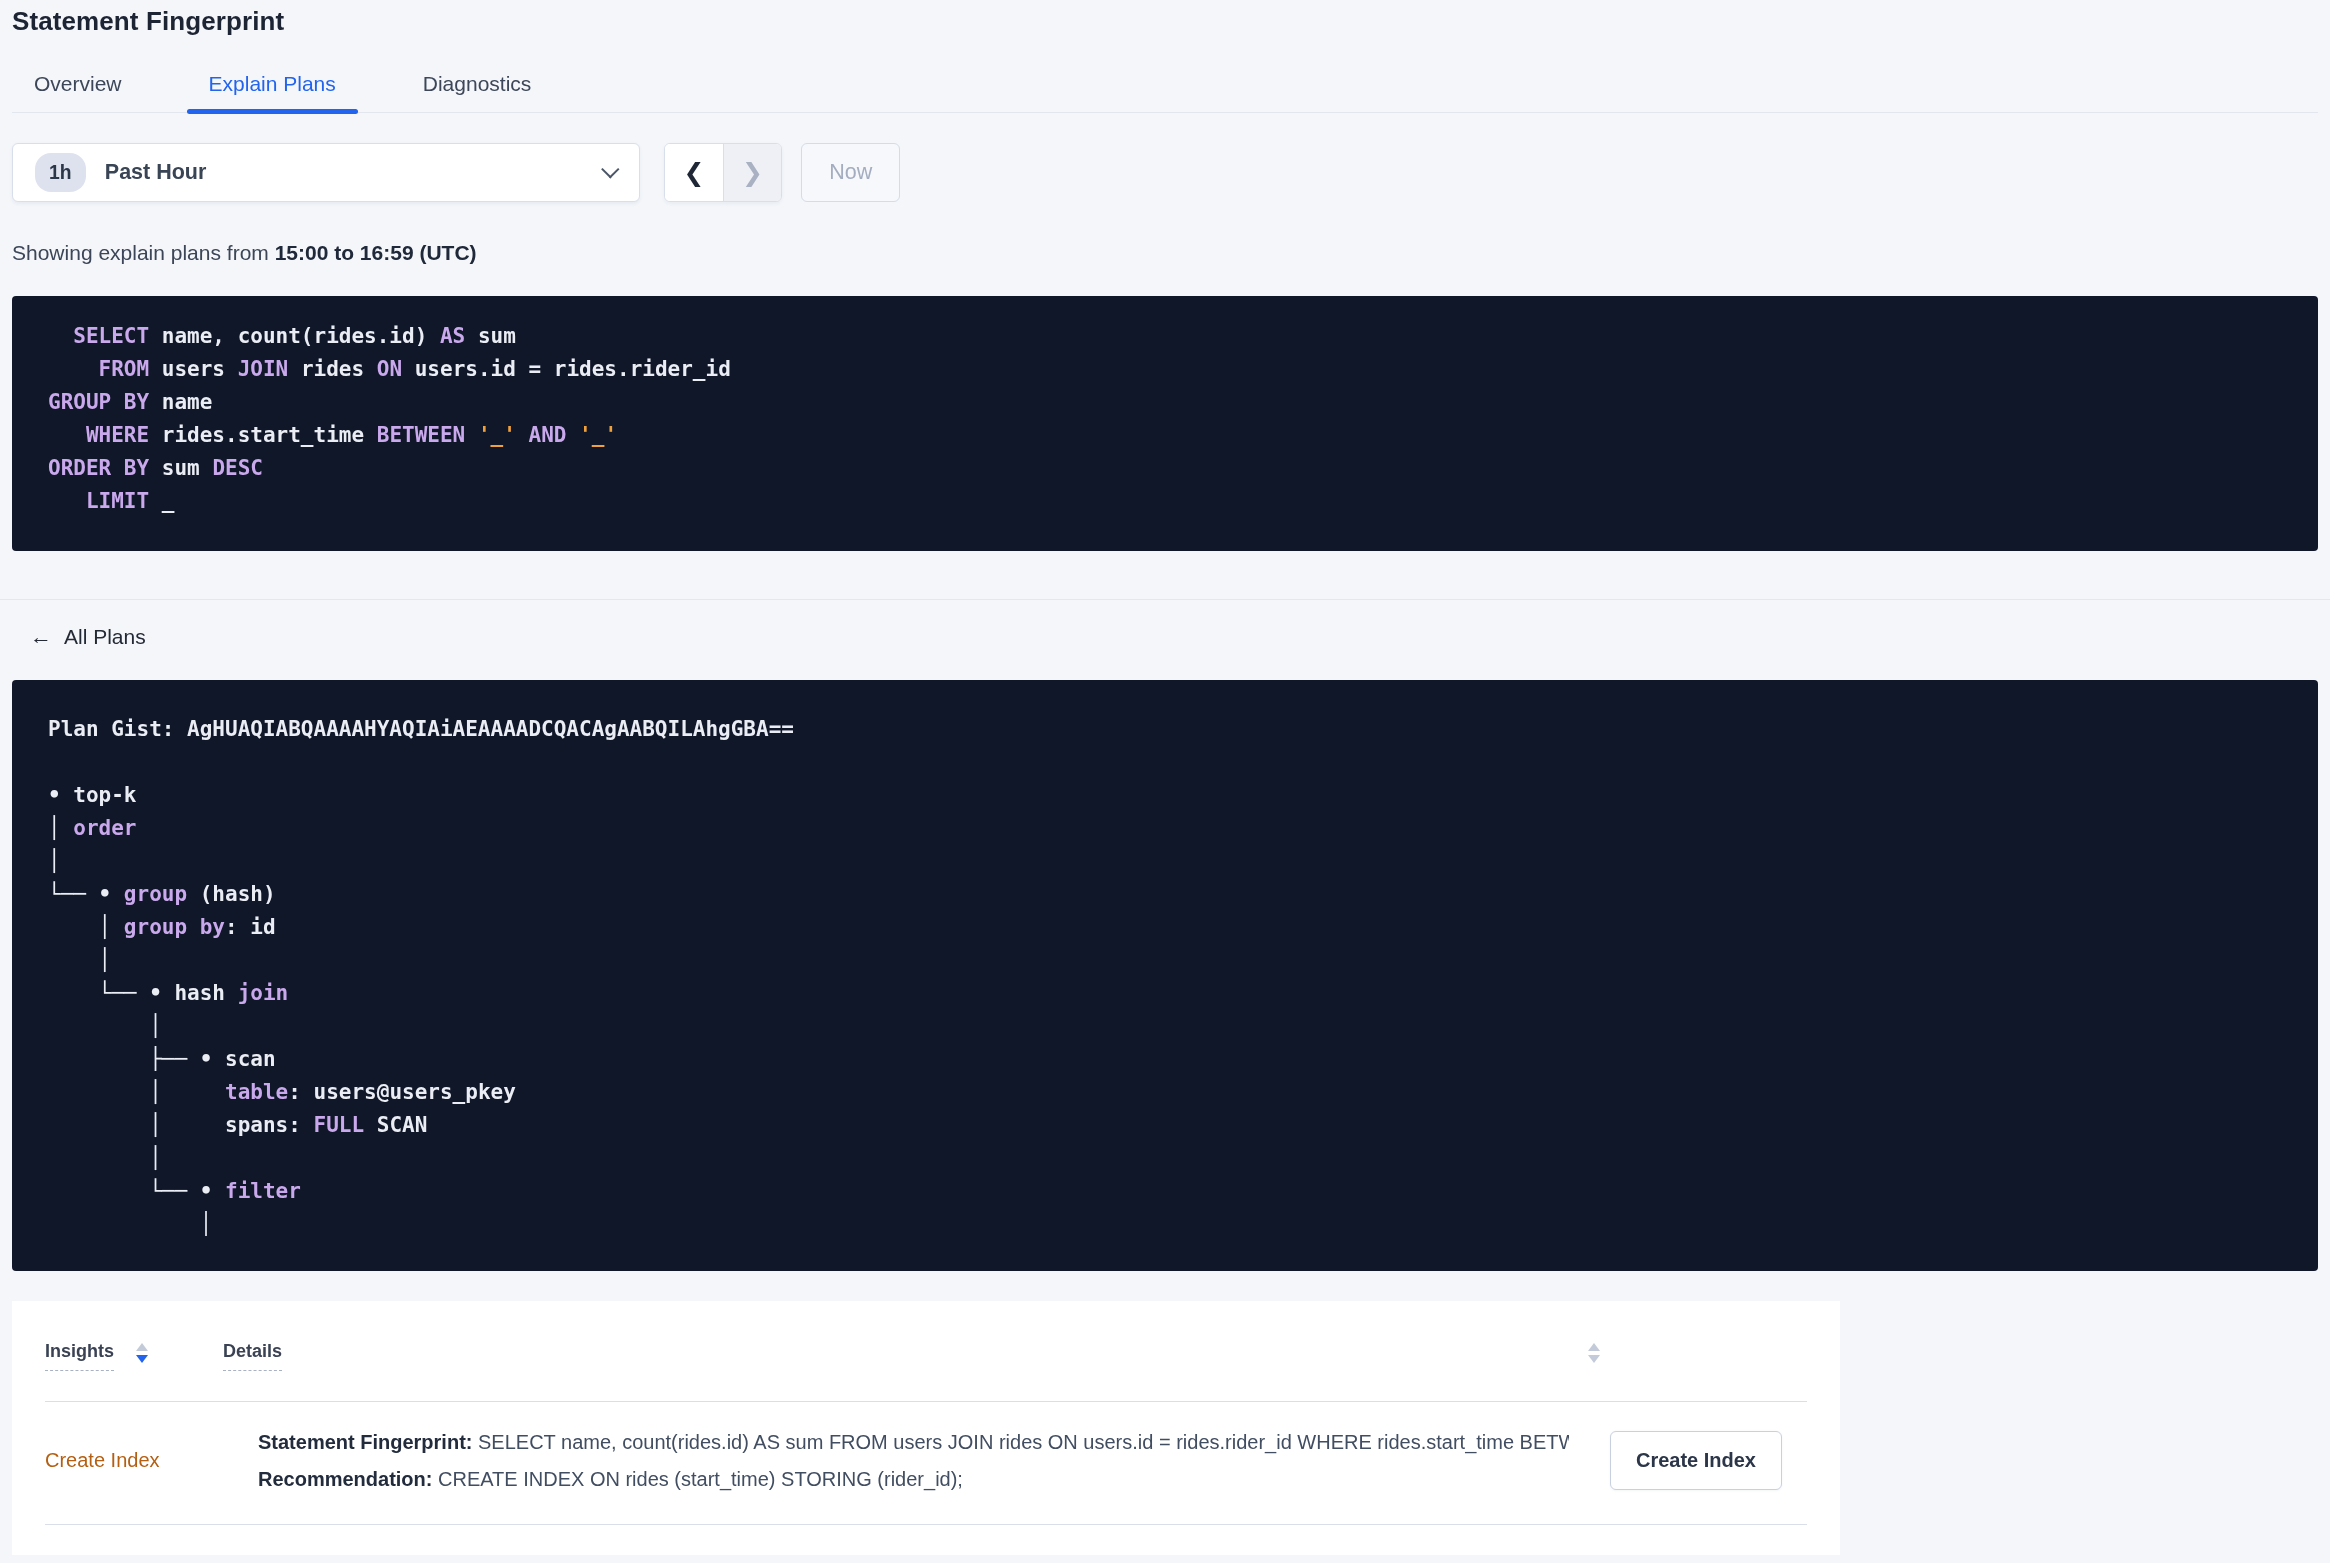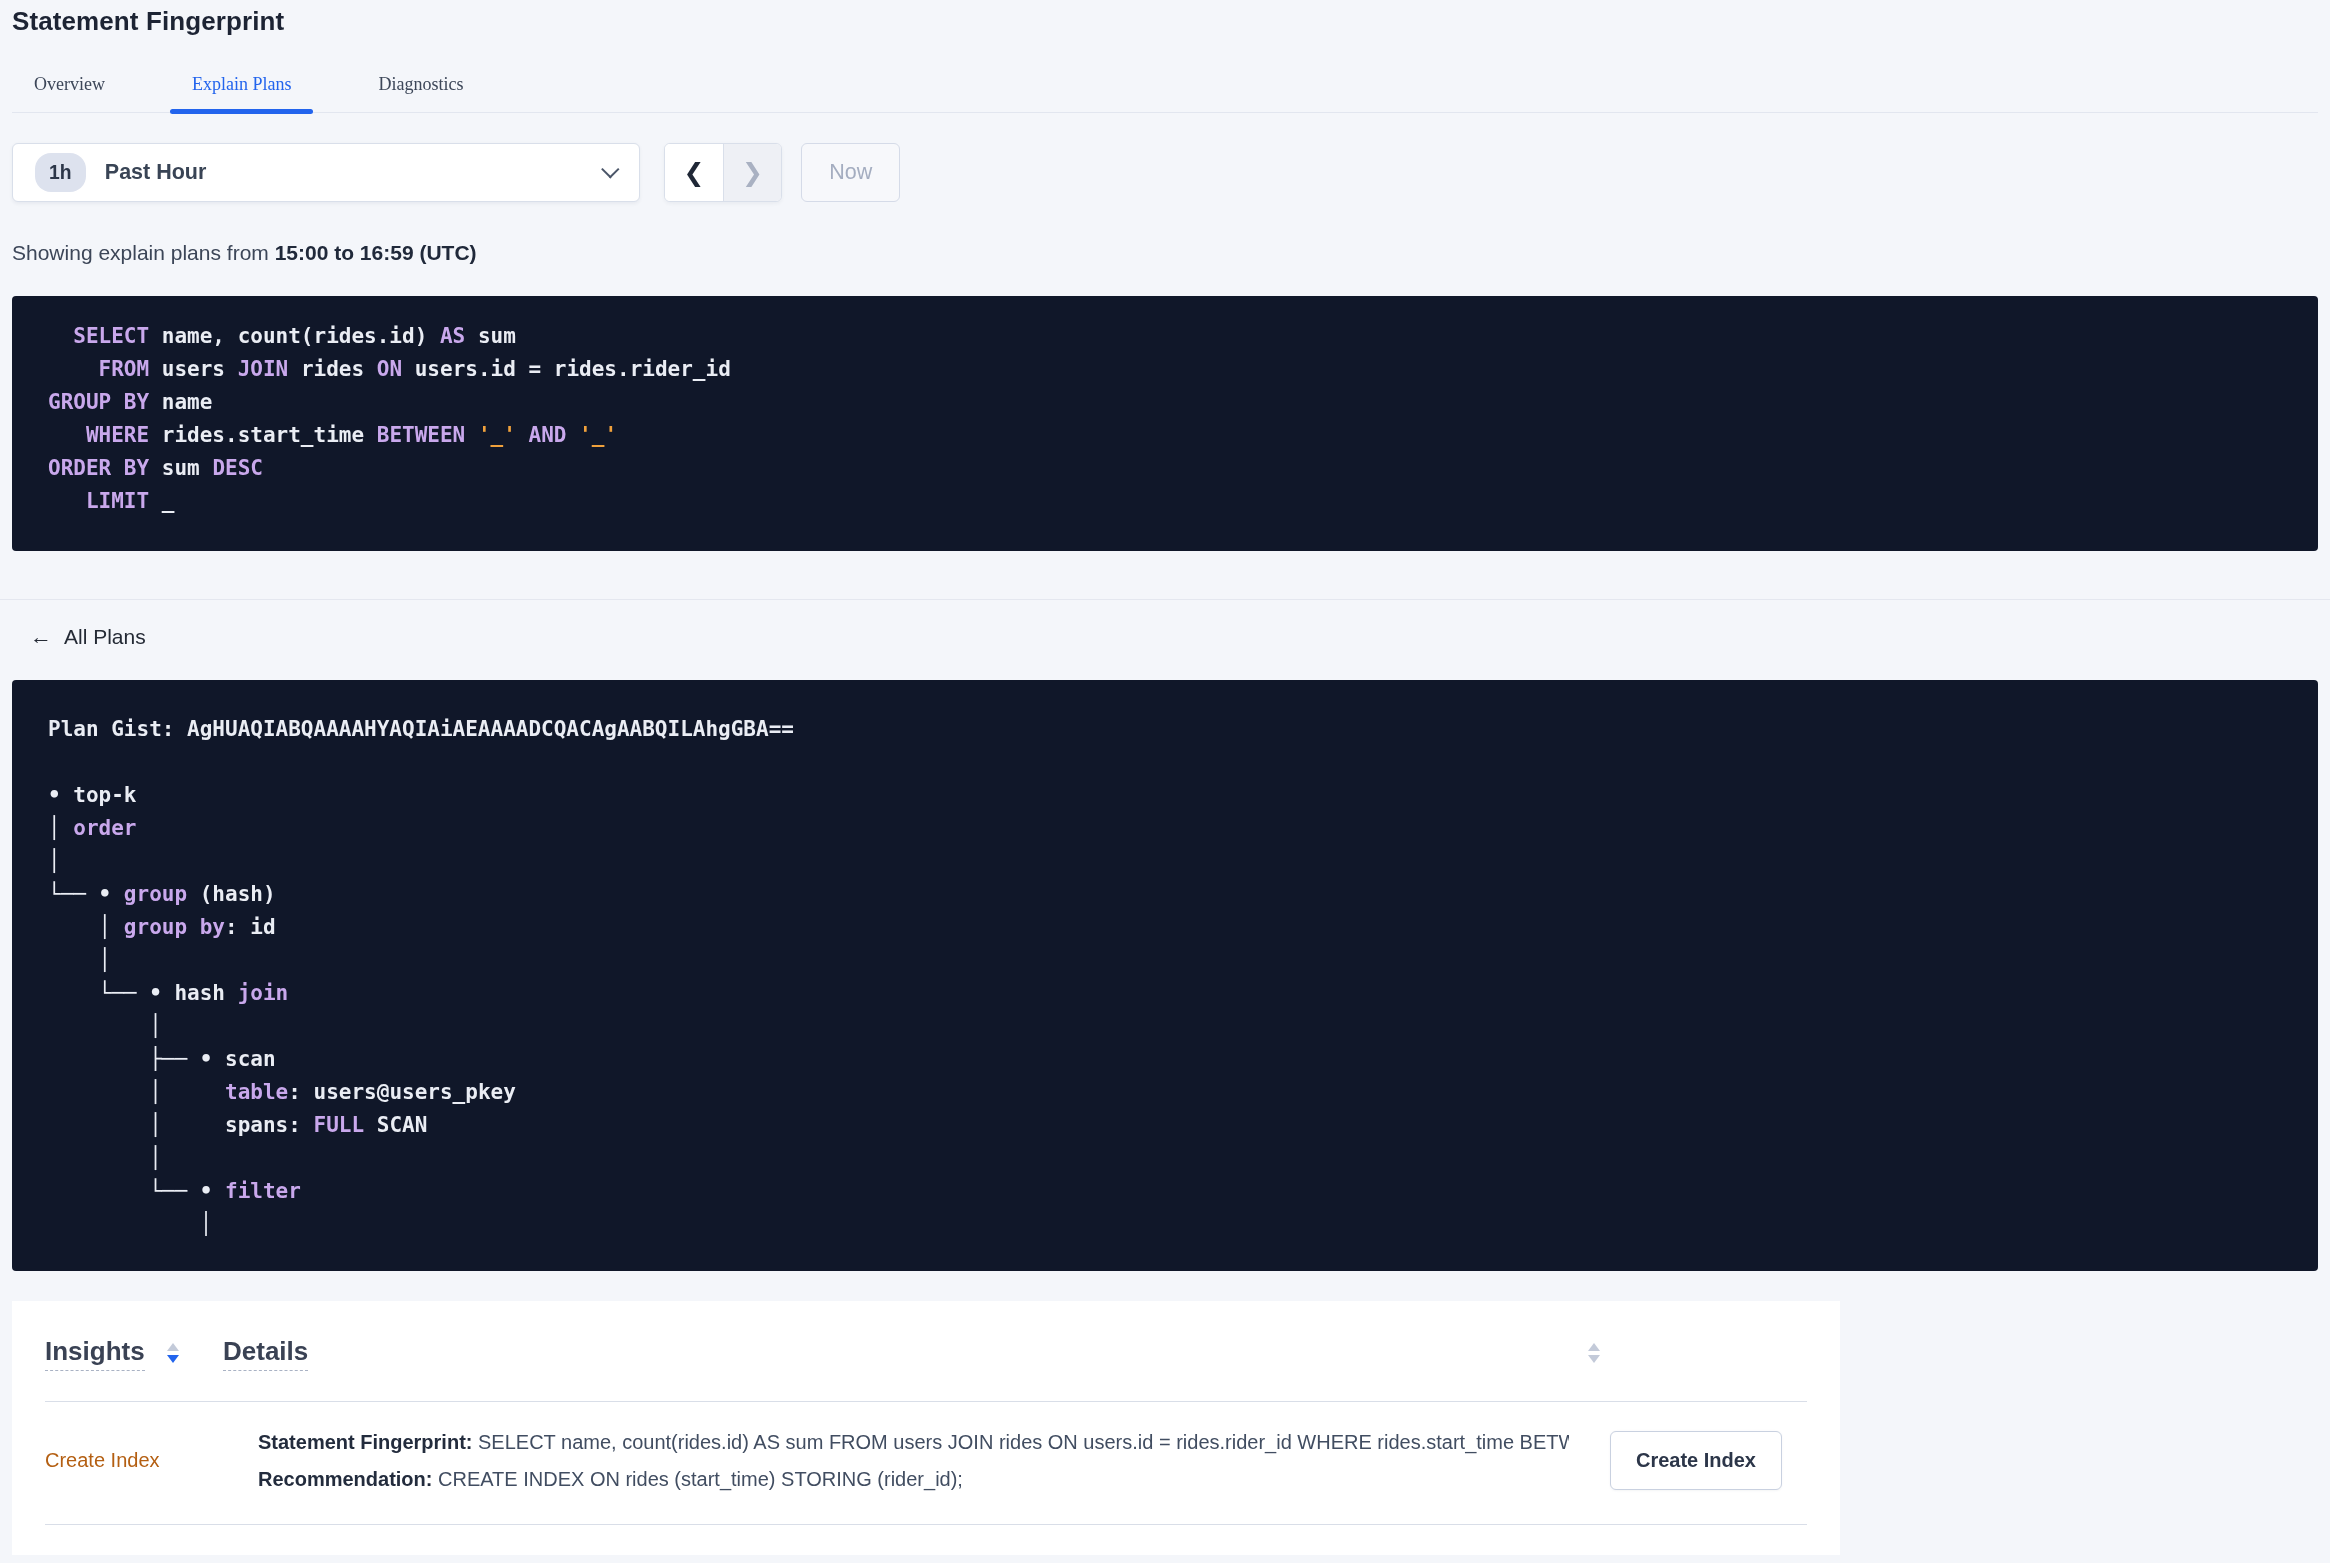--- a/index.html
+++ b/index.html
@@ -17,21 +17,21 @@
   
   .page-title {
     margin: 0; font-size: 26px; line-height: 30px;
     font-weight: 700; color: #1d2434; letter-spacing: 0.1px;
   }
 
   
   .tabs { display: flex; margin-top: 27px; border-bottom: 1.5px solid #e2e6ef; }
   .tab {
     position: relative; padding: 9px 22px 16.3px; margin-right: 43px;
-    font-size: 18px; line-height: 24px; color: #3d4759; cursor: pointer; font-family: Liberation Serif, serif;
+    font-size: 21px; line-height: 24px; color: #3d4759; cursor: pointer;
   }
   .tab.active { color: #2264ed; }
   .tab.active::after {
     content: ""; position: absolute; left: 0; right: 0; bottom: -1.5px;
     height: 5.2px; background: #2264ed; border-radius: 3px;
   }
 
   
   .controls { display: flex; align-items: stretch; margin-top: 30px; }
   .select {
@@ -94,21 +94,21 @@
   .back-arrow { font-size: 22px; line-height: 22px; color: #242a35; }
 
   
   .card { margin-top: 30px; width: 1828px; background: #ffffff; padding: 0 33px 30px; }
   .card-header { display: flex; align-items: flex-start; padding: 39px 0 30px; border-bottom: 1.5px solid #d9dee8; }
   .hcell { display: flex; align-items: flex-start; }
   .h-insight { width: 178px; }
   .h-details { flex: 1; }
   .h-action { width: 203px; }
   .hlabel {
-    font-size: 26px; line-height: 22px; font-weight: 700; color: #3a4254;
+    font-size: 18px; line-height: 22px; font-weight: 700; color: #3a4254;
     border-bottom: 1.5px dashed #a9b2c4; padding-bottom: 7.4px; cursor: pointer;
   }
   .sort-icon { display: inline-flex; flex-direction: column; gap: 3.7px; margin-left: 22px; margin-top: 3px; cursor: pointer; }
   .sort-icon .up {
     width: 0; height: 0; border-left: 6.7px solid transparent;
     border-right: 6.7px solid transparent; border-bottom: 8.2px solid #c3cad9;
   }
   .sort-icon .down {
     width: 0; height: 0; border-left: 6.7px solid transparent;
     border-right: 6.7px solid transparent; border-top: 8.2px solid #c3cad9;

